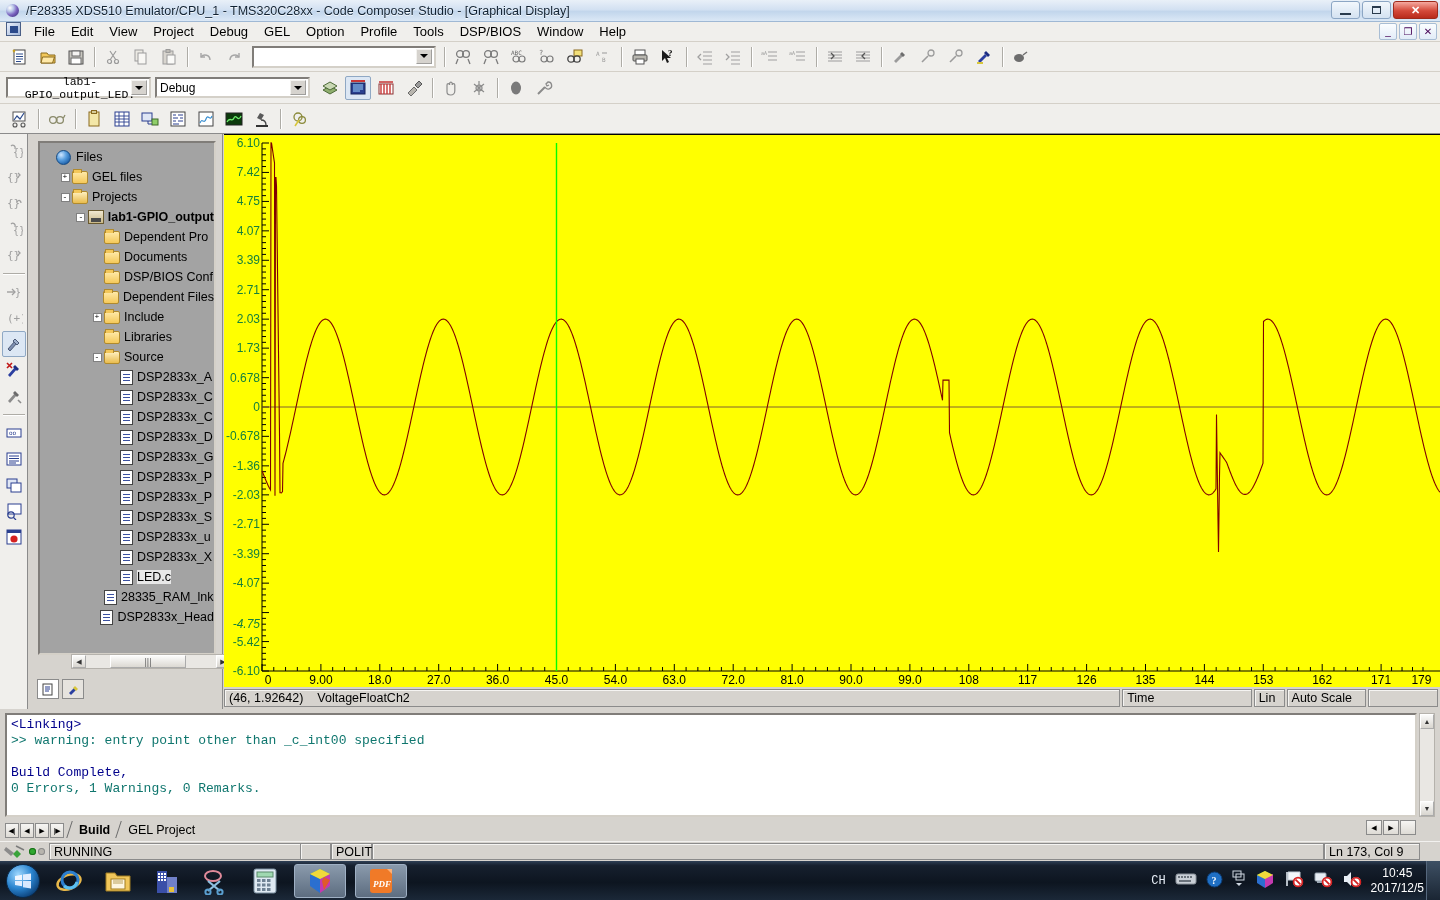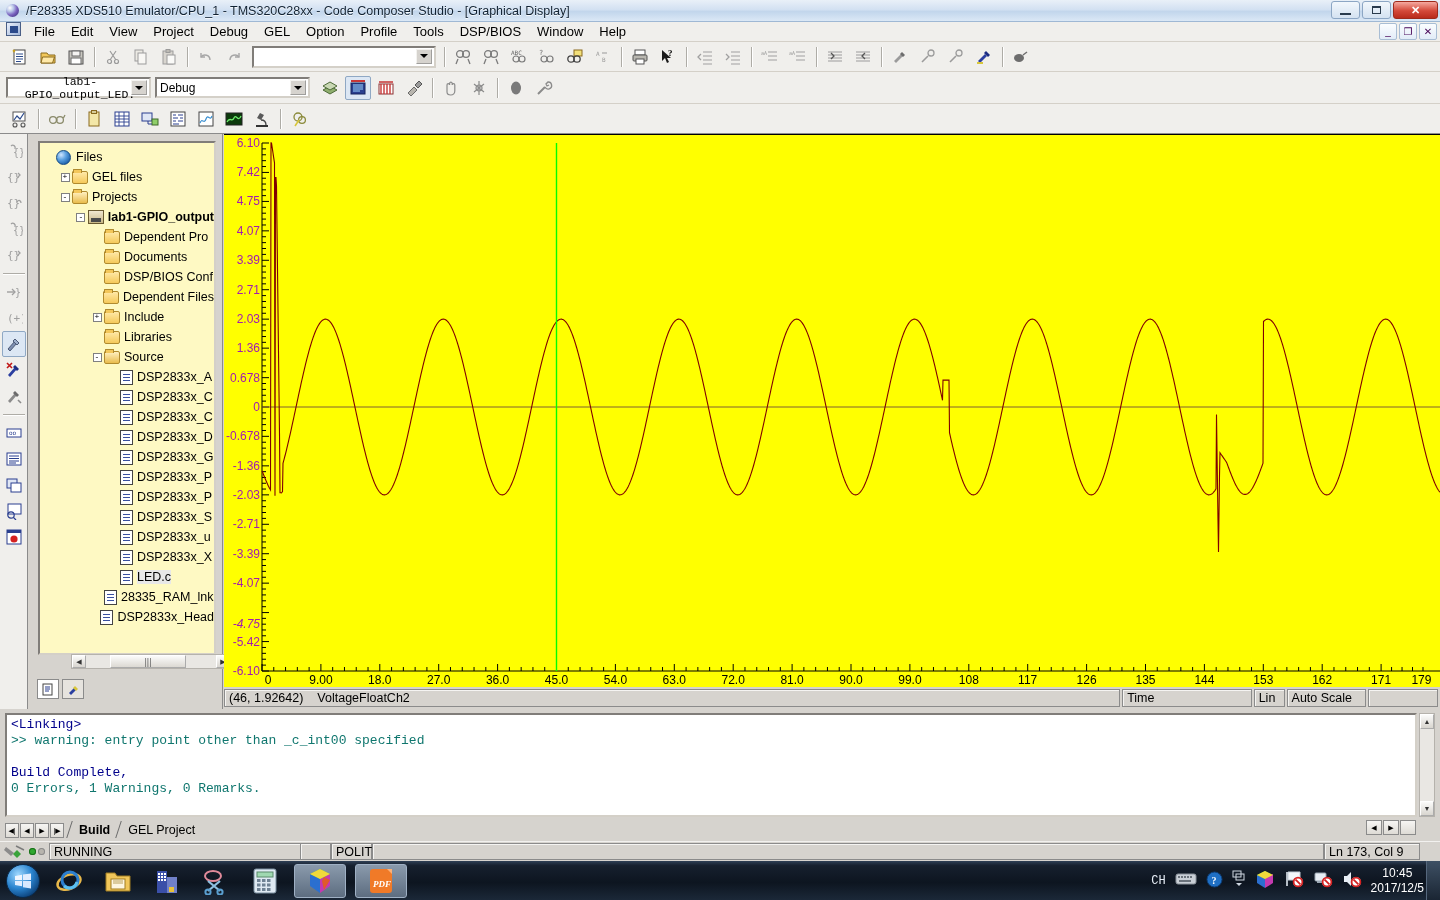--- a/index.html
+++ b/index.html
@@ -111,21 +111,21 @@
   .vbtn.pressed{ border:1px solid #8fa8c4;background:#dce7f4; }
   .vsep{ width:22px;height:1px;background:#aeaca6;margin:5px 0 5px 0;box-shadow:0 1px 0 #fff;}
 
   
   .treepanel{
     position:absolute; left:29px; top:134px; width:194px; height:575px;
     background:#d6d3ce; border-right:1px solid #8b8b8b;
     display:flex; flex-direction:column;
   }
   .treebox{
-    margin:7px 4px 0 9px; width:178px; height:514px; background:#fef9c3;
+    margin:7px 4px 0 9px; width:178px; height:514px; background:#a3a3a3;
     border:2px inset #d4d0c8; overflow:hidden; position:relative; padding:4px 0 0 2px;
   }
   .trow{ display:flex; align-items:center; height:20px; white-space:nowrap; font-size:12.5px; }
   .tw{ width:14px; height:20px; display:flex; align-items:center; justify-content:center; position:relative;}
   .plus{
     width:9px;height:9px;border:1px solid #808080;background:#fff;
     display:flex;align-items:center;justify-content:center;font-size:8px;line-height:8px;
     font-family:"Liberation Mono",monospace; color:#000;
   }
   .folder{
@@ -188,21 +188,21 @@
   .gstatus{
     position:absolute; left:0; top:553px; width:1216px; height:22px;
     background:#d6d3ce; display:flex; align-items:center; font-size:12.5px;
   }
   .gfield{
     height:18px; border:1px solid #8b8b8b; background:#d6d3ce; display:flex; align-items:center;
     padding:0 4px; margin-right:2px; box-shadow: inset 1px 1px 0 #f5f4f2;
   }
   .ylabels{ position:absolute; left:0; top:0; width:38px; height:553px; }
   .ylab{
-    position:absolute; right:2px; font-size:12px; color:#a21caf; text-align:right;
+    position:absolute; right:2px; font-size:12px; color:#15803d; text-align:right;
     transform:translateY(-50%); white-space:nowrap;
   }
   .xlabels{ position:absolute; left:0; bottom:0; width:1216px; height:17px; }
   .xlab{
     position:absolute; bottom:0px; font-size:12px; color:#000; transform:translateX(-50%); white-space:nowrap;
   }
 
   
   .console{
     position:absolute; left:0; top:709px; width:1440px; height:132px; background:#d6d3ce;
@@ -906,21 +906,21 @@
   <div class="graphwrap">
     <div class="graph">
       <div class="ylabels" id="ylabels">
           <div class="ylab" style="top: 8px;">6.10</div>
           <div class="ylab" style="top: 37.4295px;">7.42</div>
           <div class="ylab" style="top: 66.4262px;">4.75</div>
           <div class="ylab" style="top: 95.8557px;">4.07</div>
           <div class="ylab" style="top: 125.285px;">3.39</div>
           <div class="ylab" style="top: 154.715px;">2.71</div>
           <div class="ylab" style="top: 184.144px;">2.03</div>
-          <div class="ylab" style="top: 213.141px;">1.36</div>
+          <div class="ylab" style="top: 213.141px;">1.73</div>
           <div class="ylab" style="top: 242.657px;">0.678</div>
           <div class="ylab" style="top: 272px;">0</div>
           <div class="ylab" style="top: 301.343px;">-0.678</div>
           <div class="ylab" style="top: 330.859px;">-1.36</div>
           <div class="ylab" style="top: 359.856px;">-2.03</div>
           <div class="ylab" style="top: 389.285px;">-2.71</div>
           <div class="ylab" style="top: 418.715px;">-3.39</div>
           <div class="ylab" style="top: 448.144px;">-4.07</div>
           <div class="ylab" style="top: 489px; font-style: italic;">-4.75</div>
           <div class="ylab" style="top: 506.57px;">-5.42</div>

